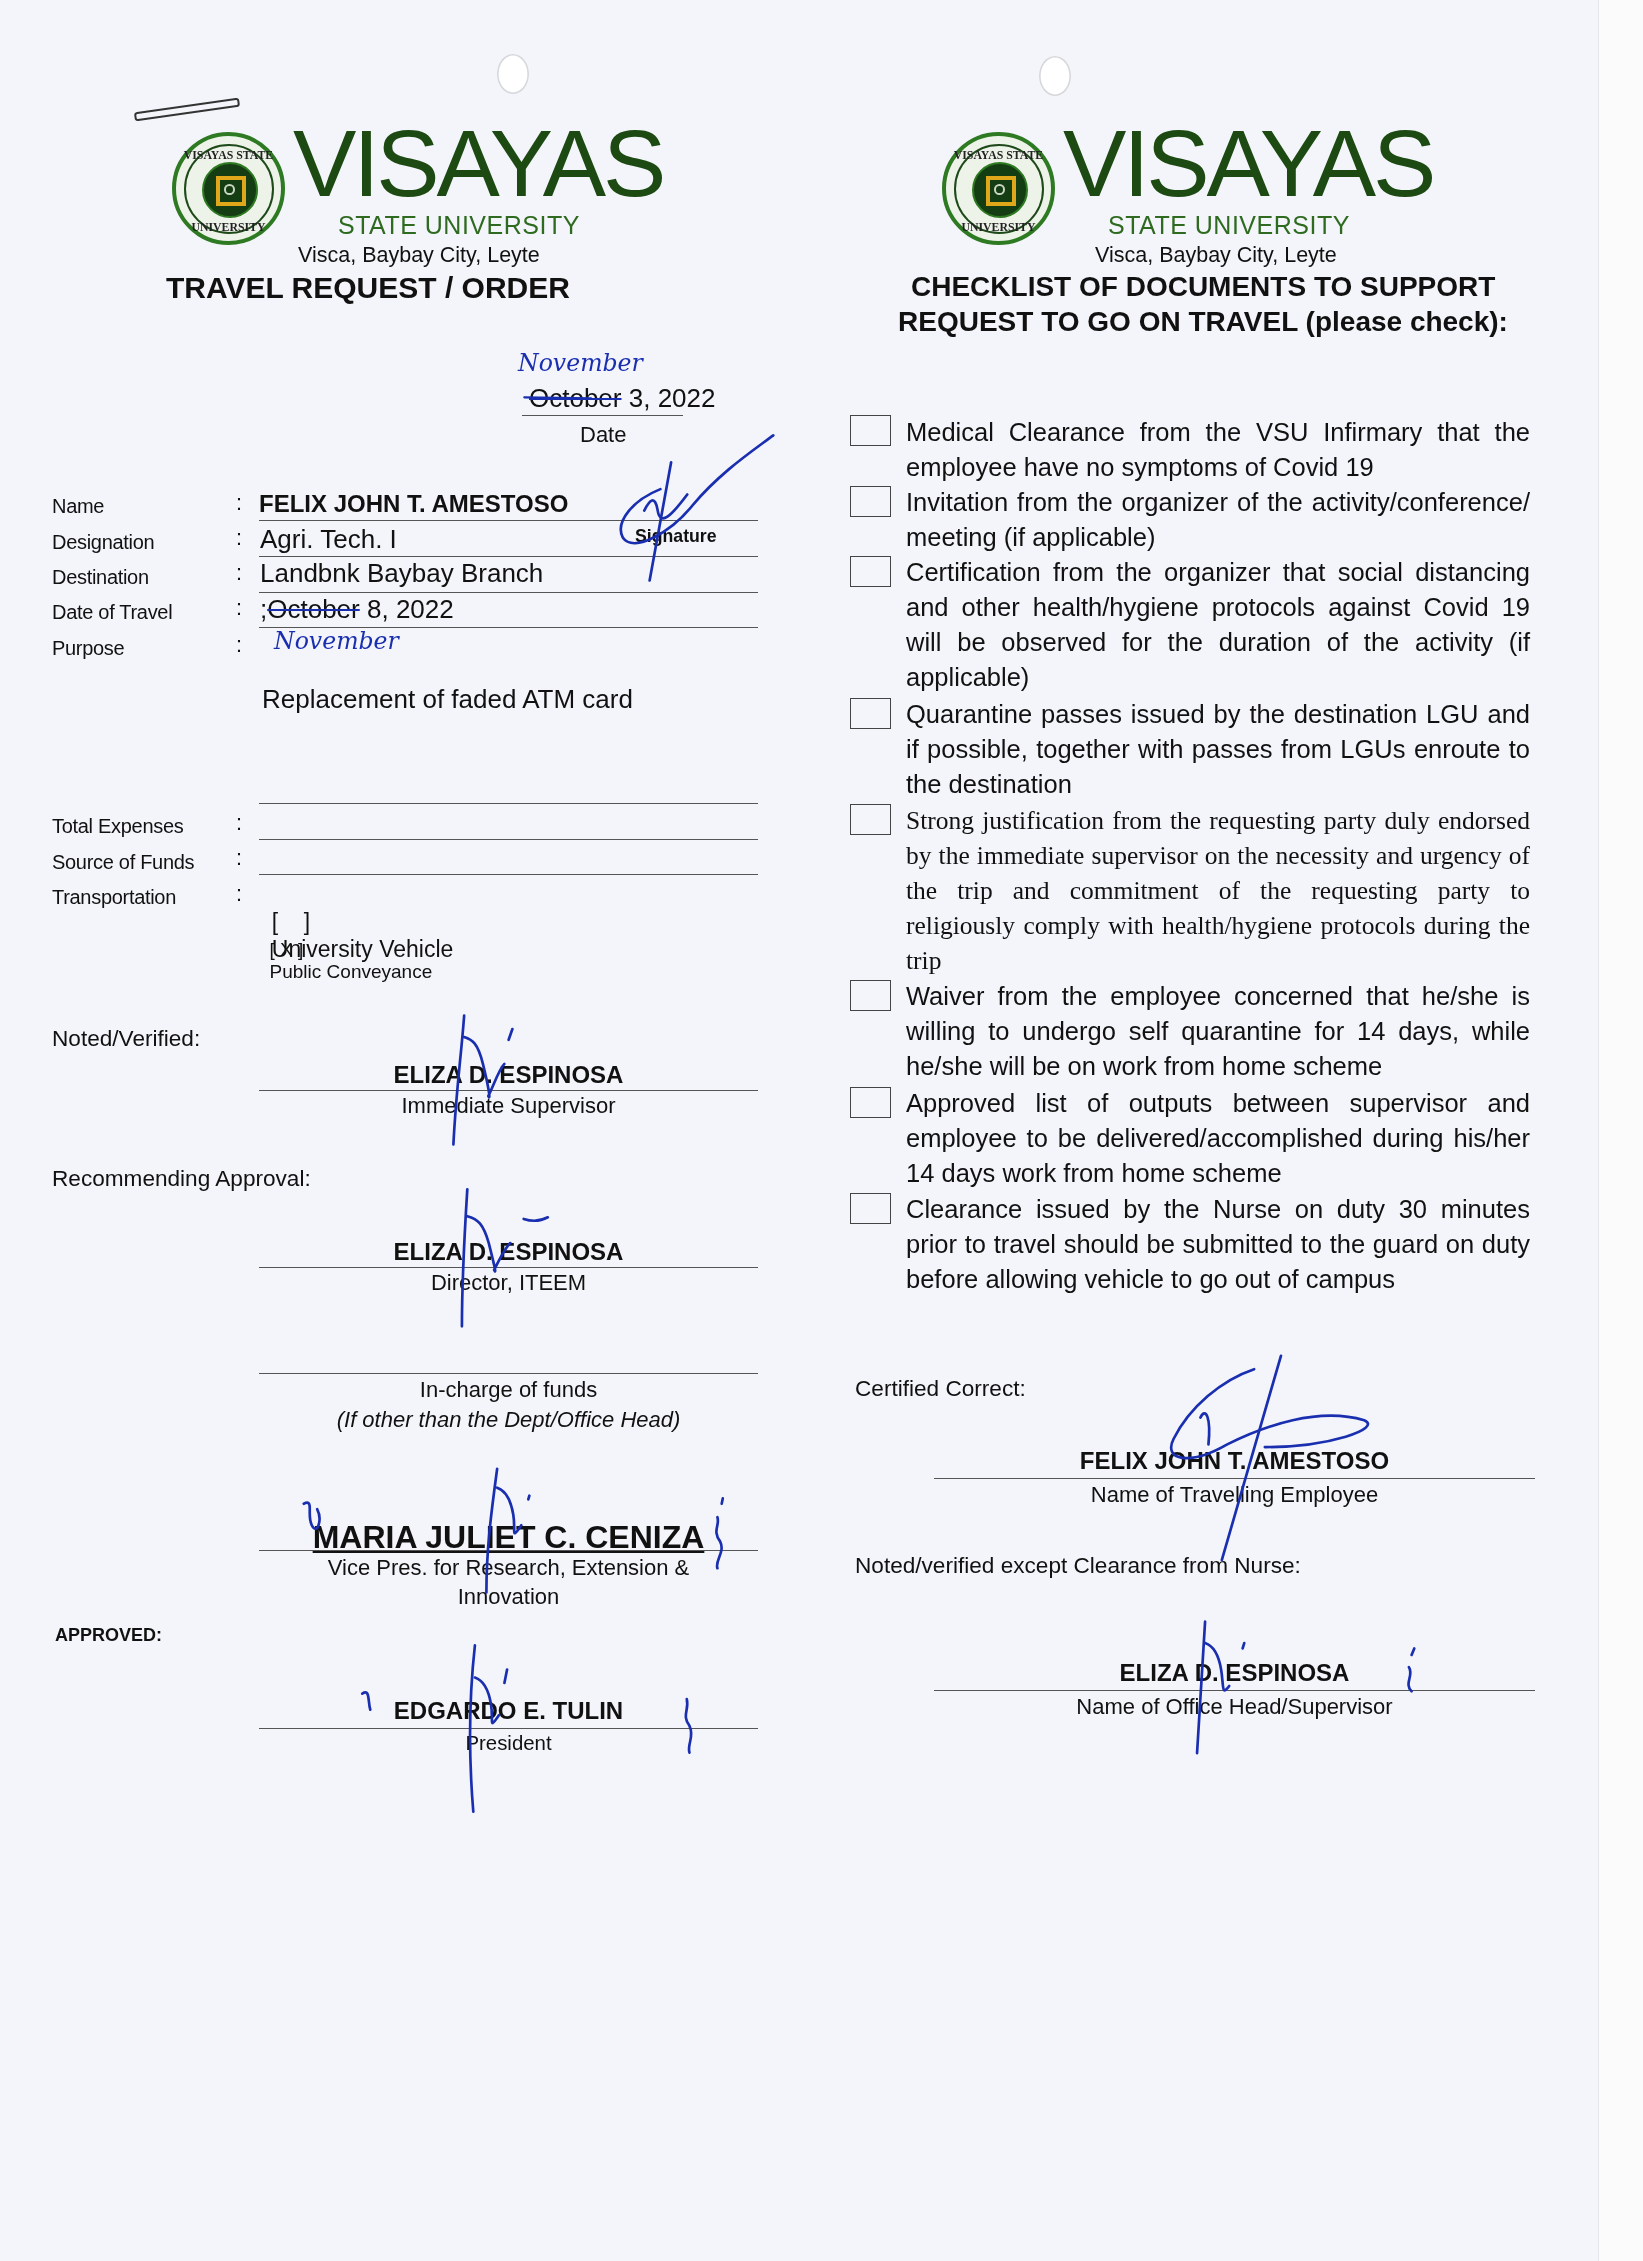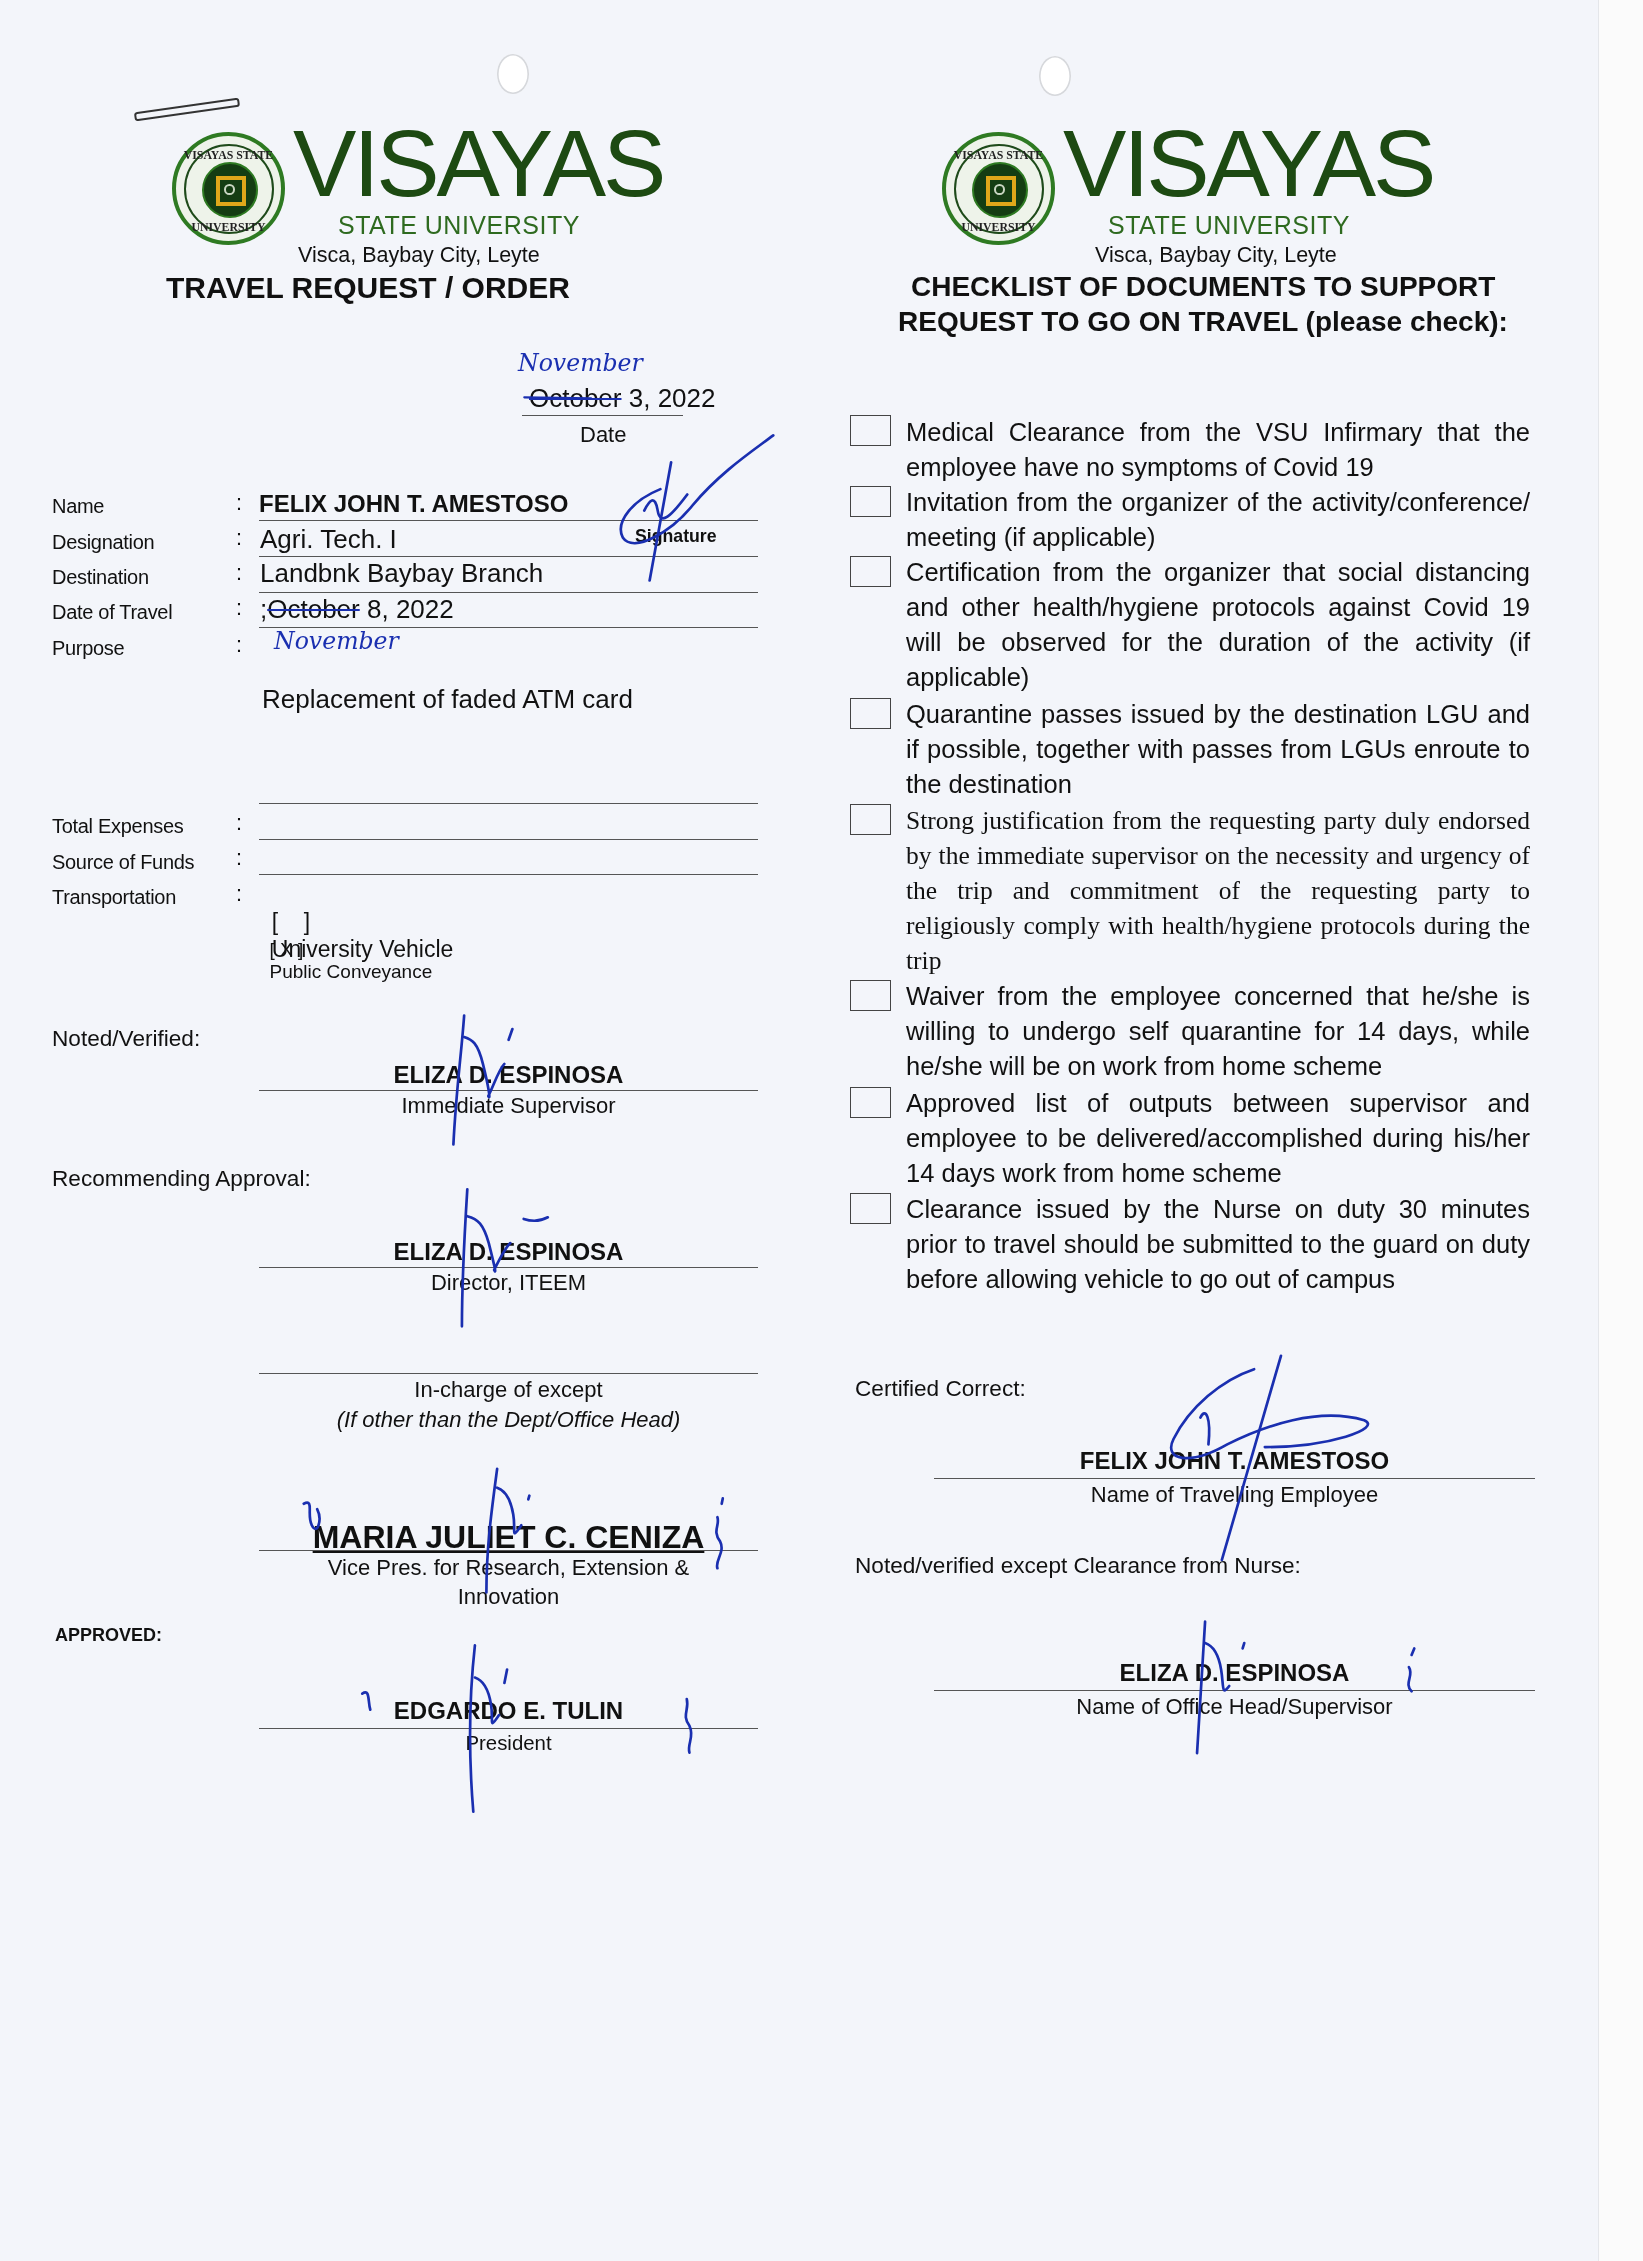--- a/index.html
+++ b/index.html
@@ -137,21 +137,21 @@
 <div class="sig-name" style="left:259px; width:499px; top:1061px;">ELIZA D. ESPINOSA</div>
 <div class="line" style="left:259px; top:1090px; width:499px;"></div>
 <div class="sig-role" style="left:259px; width:499px; top:1093px;">Immediate Supervisor</div>
 
 <div class="sec-lbl" style="left:52px; top:1166px;">Recommending Approval:</div>
 <div class="sig-name" style="left:259px; width:499px; top:1238px;">ELIZA D. ESPINOSA</div>
 <div class="line" style="left:259px; top:1267px; width:499px;"></div>
 <div class="sig-role" style="left:259px; width:499px; top:1270px;">Director, ITEEM</div>
 
 <div class="line" style="left:259px; top:1373px; width:499px;"></div>
-<div class="sig-role" style="left:259px; width:499px; top:1377px;">In-charge of  except</div>
+<div class="sig-role" style="left:259px; width:499px; top:1377px;">In-charge of  funds</div>
 <div class="sig-role" style="left:259px; width:499px; top:1407px; font-style:italic;">(If other than the Dept/Office Head)</div>
 
 <div class="sig-name" style="left:259px; width:499px; top:1519px; font-size:32px;text-decoration:underline;">MARIA JULIET C. CENIZA</div>
 <div class="line" style="left:259px; top:1550px; width:499px;"></div>
 <div class="sig-role" style="left:259px; width:499px; top:1555px;">Vice Pres. for Research, Extension &amp;</div>
 <div class="sig-role" style="left:259px; width:499px; top:1584px;">Innovation</div>
 
 <div class="abs" style="left:55px; top:1625px; font-size:18px; font-weight:bold;">APPROVED:</div>
 <div class="sig-name" style="left:259px; width:499px; top:1697px;">EDGARDO E. TULIN</div>
 <div class="line" style="left:259px; top:1728px; width:499px;"></div>

